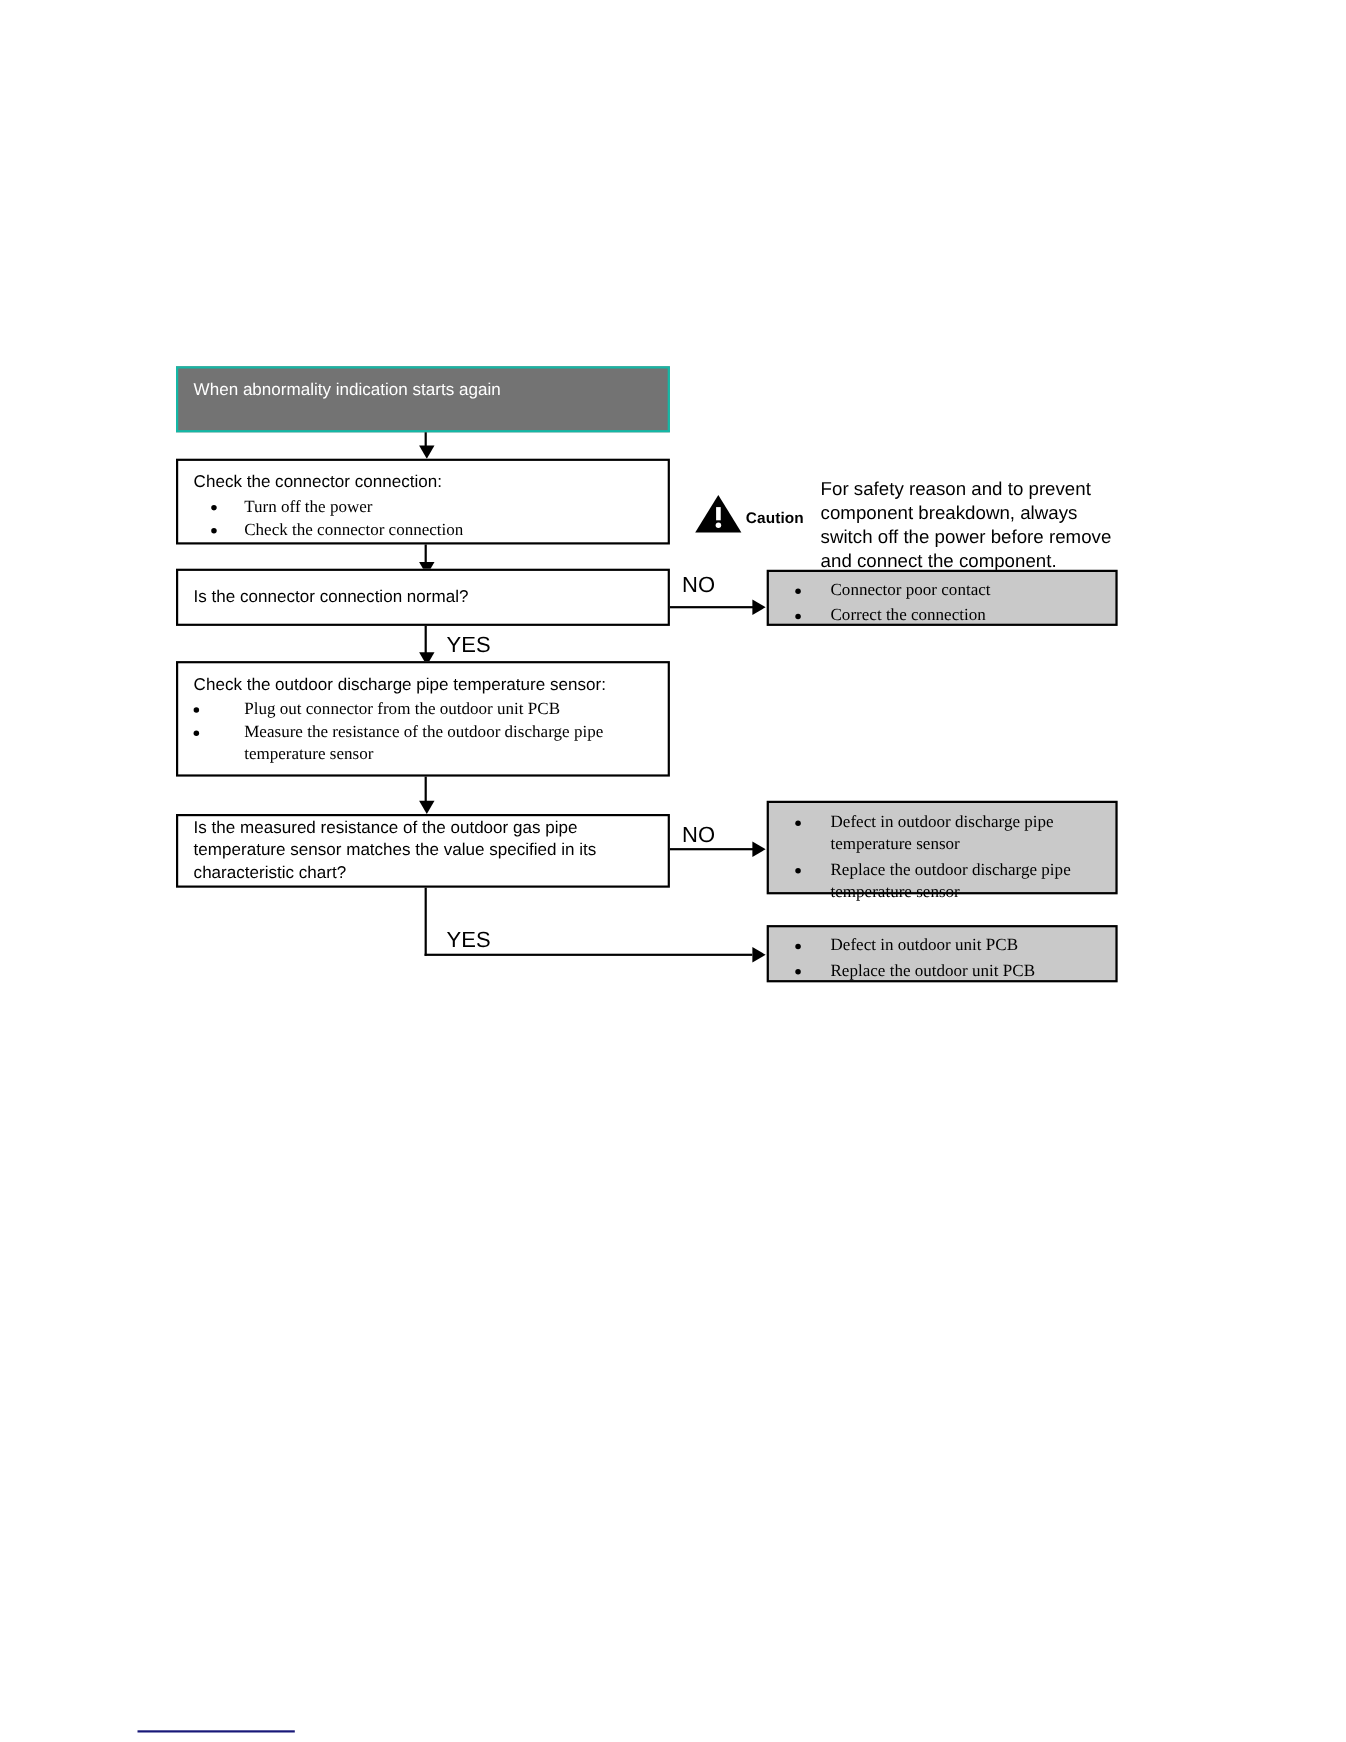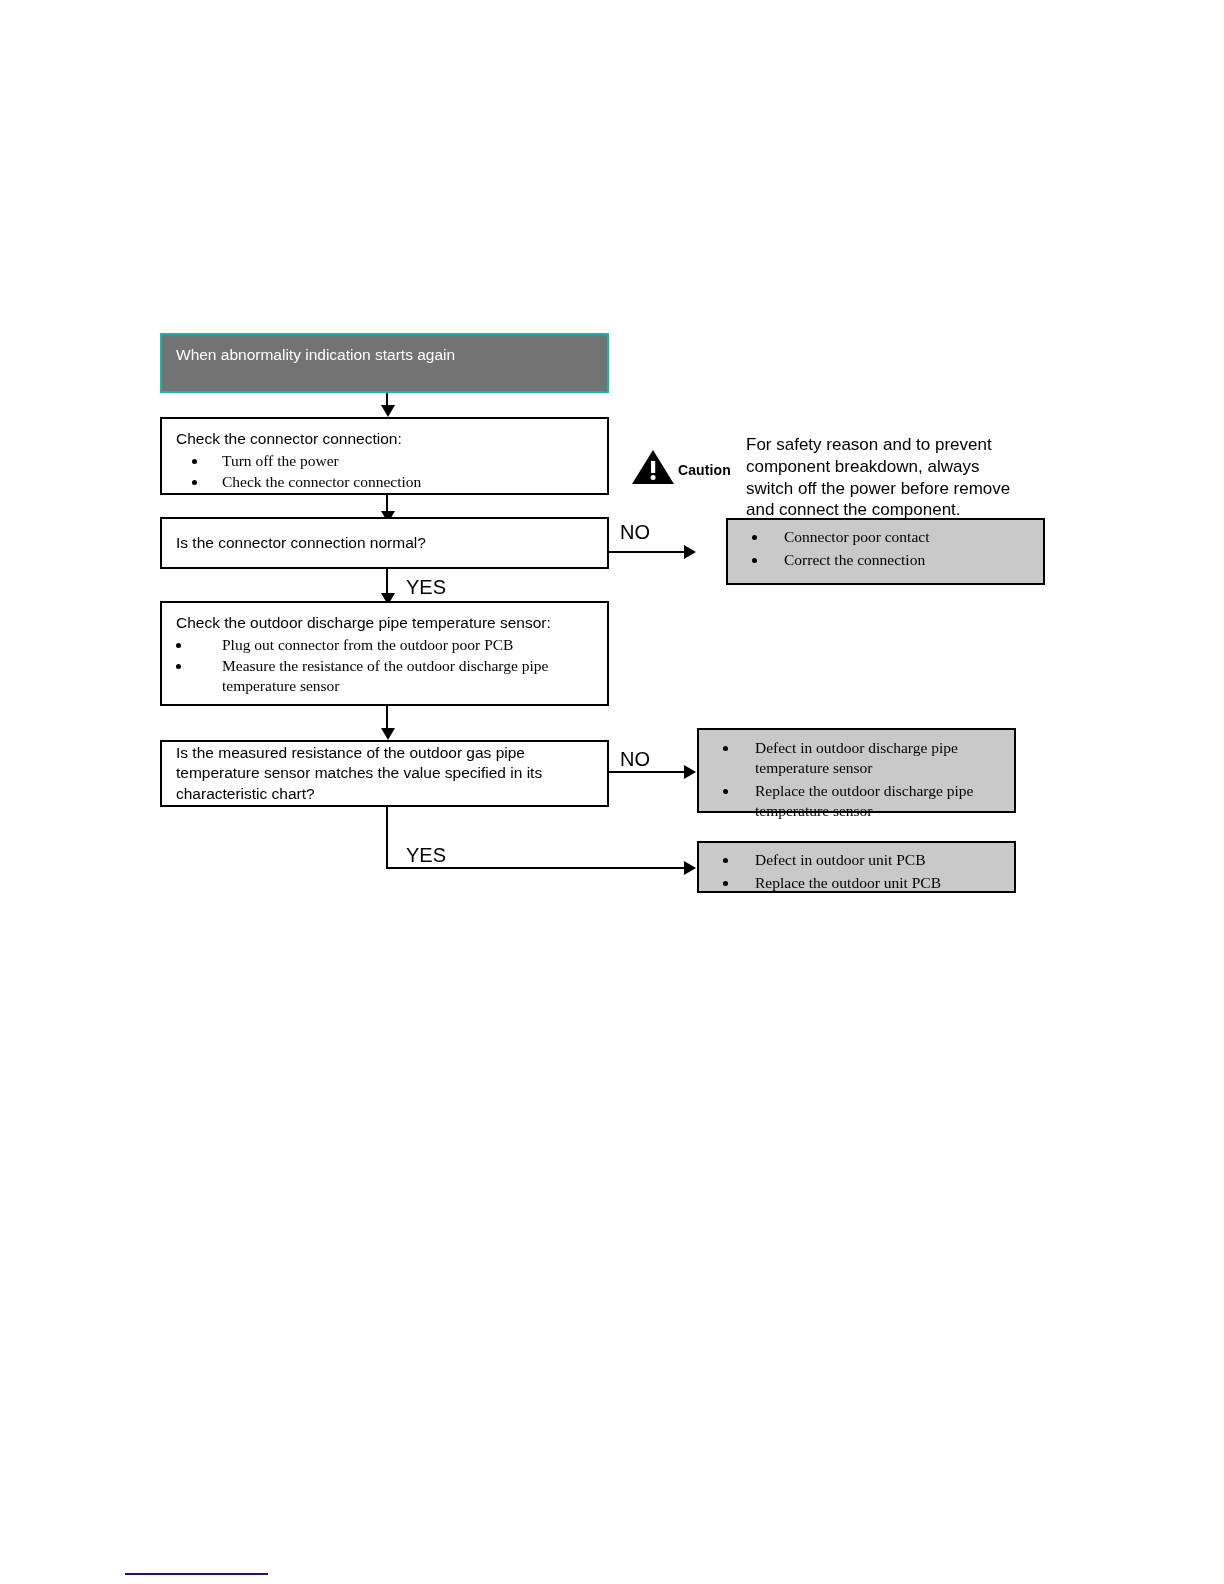--- a/index.html
+++ b/index.html
@@ -171,35 +171,35 @@
   </div>
 
   <div class="box" style="left:160px; top:517px; width:449px; height:52px; display:flex; align-items:center;">
     <span>Is the connector connection normal?</span>
   </div>
 
   <div class="hline" style="left:609px; top:551px; width:78px;"></div>
   <div class="arrow-right" style="left:684px; top:545px;"></div>
   <div class="edge-label" style="left:620px; top:521px;">NO</div>
 
-  <div class="box result" style="left:726px; top:518px; width:319px; height:67px; padding:7px 10px;">
+  <div class="box result" style="left:697px; top:518px; width:319px; height:51px; padding:7px 10px;">
     <ul class="bullets result-list">
       <li>Connector poor contact</li>
       <li>Correct the connection</li>
     </ul>
   </div>
 
   <div class="vline" style="left:386px; top:569px; height:28px;"></div>
   <div class="arrow-down" style="left:381px; top:593px;"></div>
   <div class="edge-label" style="left:406px; top:576px;">YES</div>
 
   <div class="box" style="left:160px; top:601px; width:449px; height:105px;">
     <div class="lead">Check the outdoor discharge pipe temperature sensor:</div>
     <ul class="bullets outdent">
-      <li>Plug out connector from the outdoor poor PCB</li>
+      <li>Plug out connector from the outdoor unit PCB</li>
       <li>Measure the resistance of the outdoor discharge pipe temperature sensor</li>
     </ul>
   </div>
 
   <div class="vline" style="left:386px; top:706px; height:28px;"></div>
   <div class="arrow-down" style="left:381px; top:728px;"></div>
 
   <div class="box" style="left:160px; top:740px; width:449px; height:67px; display:flex; align-items:center;">
     <span>Is the measured resistance of the outdoor gas pipe temperature sensor matches the value specified in its characteristic chart?</span>
   </div>

